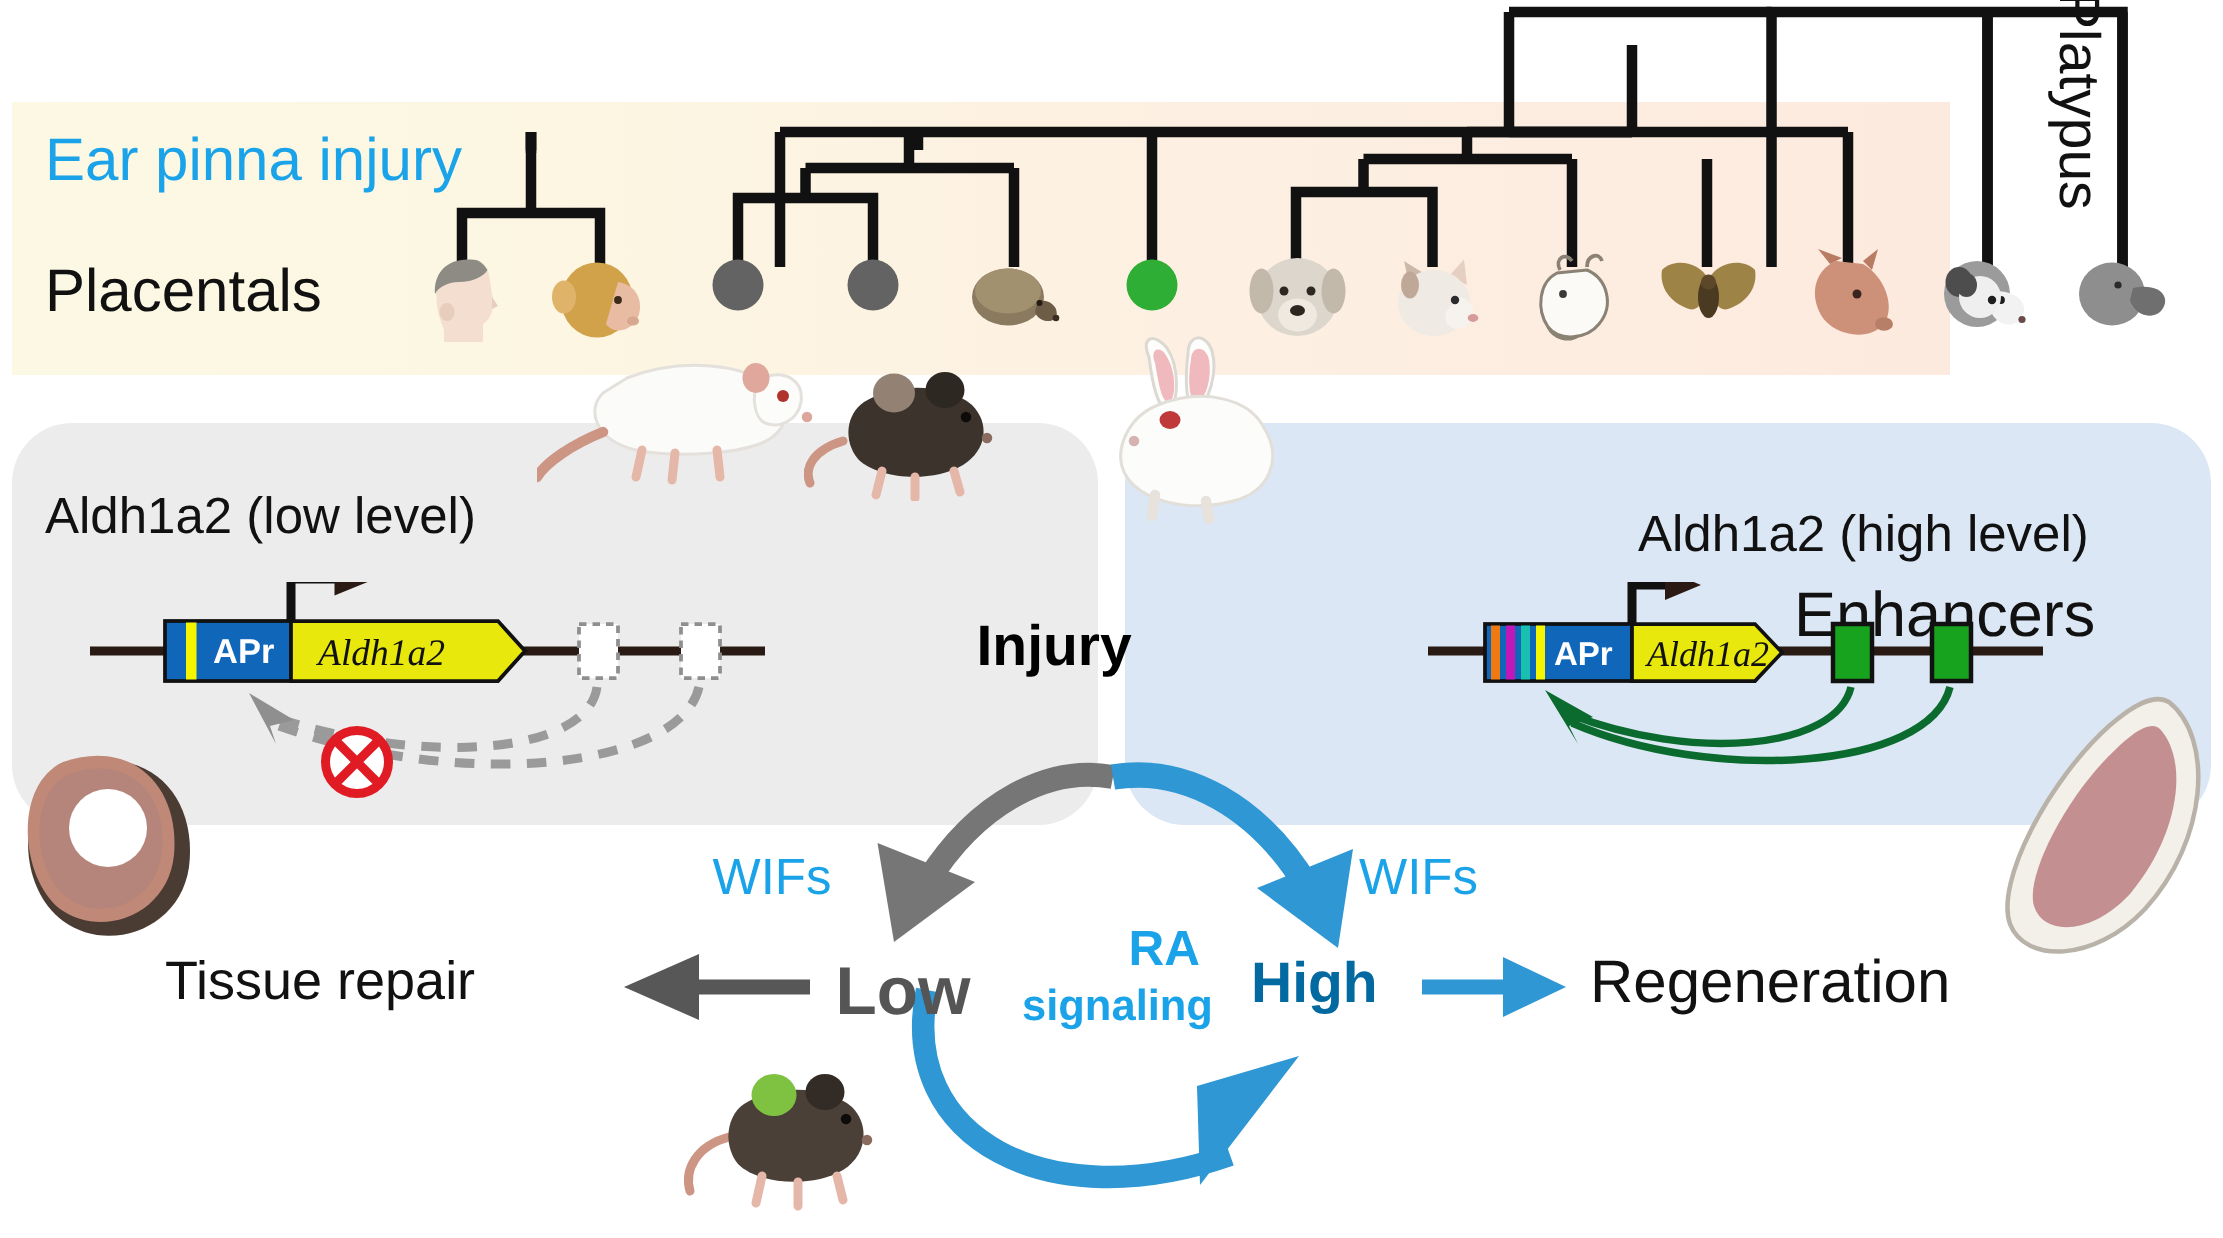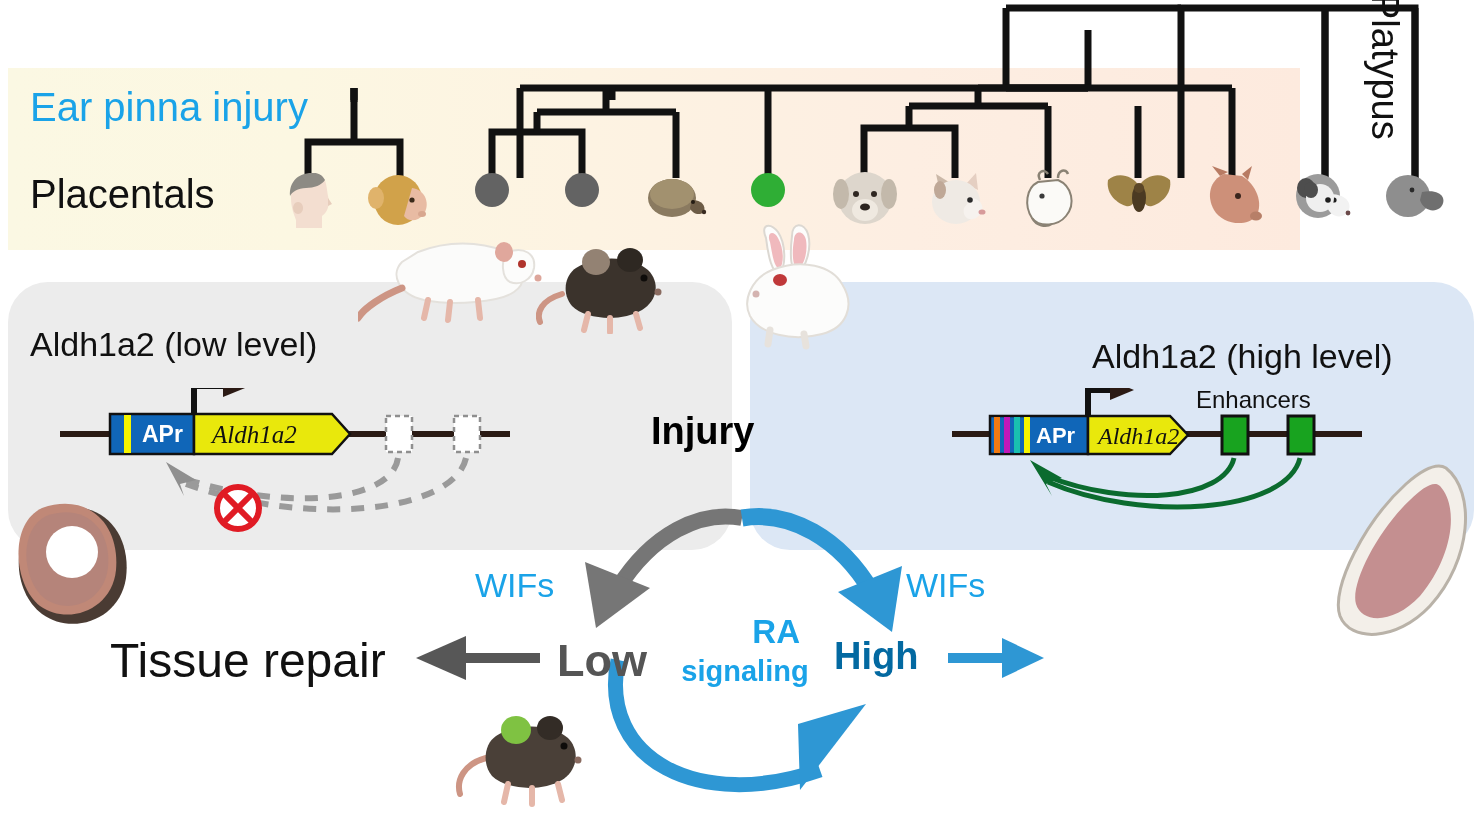--- a/index.html
+++ b/index.html
@@ -31,29 +31,29 @@
   .t{position:absolute;white-space:nowrap;color:#000;}
   #lbl-ear-pinna{left:30px;top:85px;font-size:40px;color:#1aa3e8;}
   #lbl-placentals{left:30px;top:172px;font-size:40px;color:#111;}
   #lbl-platypus{
     left:1406px;top:-6px;width:180px;
     font-size:38px;color:#111;
     transform:rotate(90deg);transform-origin:left top;
   }
   #lbl-aldh-low{left:30px;top:325px;font-size:34px;color:#111;}
   #lbl-aldh-high{left:1092px;top:325px;font-size:34px;color:#111;margin-top:12px;}
-  #lbl-enhancers{left:1196px;top:386px;font-size:24px;color:#111;}
+  #lbl-enhancers{left:1196px;top:386px;font-size:42px;color:#111;}
   #lbl-injury{left:651px;top:410px;font-size:38px;font-weight:bold;color:#000;}
   #lbl-wifs-left{left:475px;top:566px;font-size:34px;color:#1aa3e8;}
   #lbl-wifs-right{left:906px;top:566px;font-size:34px;color:#1aa3e8;}
   #lbl-low{left:557px;top:635px;font-size:45px;font-weight:bold;color:#555;}
   #lbl-high{left:834px;top:635px;font-size:38px;font-weight:bold;color:#0369a1;}
   #lbl-ra{left:690px;top:613px;font-size:33px;font-weight:bold;color:#1aa3e8;text-align:right;width:110px;}
   #lbl-ra-signaling{left:654px;top:655px;font-size:29px;font-weight:bold;color:#1aa3e8;text-align:center;width:182px;}
-  #lbl-tissue-repair{left:110px;top:633px;font-size:48px;color:#111;}
+  #lbl-tissue-repair{left:110px;top:633px;font-size:36px;color:#111;}
   #lbl-regeneration{left:1060px;top:633px;font-size:40px;color:#111;}
 
   
   #tree{left:0;top:0;}
 
   
   #gene-left{left:60px;top:388px;}
   #gene-right{left:952px;top:388px;}
 
   
@@ -338,14 +338,15 @@
   </svg>
 
   <div class="t" id="lbl-injury">Injury</div>
   <div class="t" id="lbl-wifs-left">WIFs</div>
   <div class="t" id="lbl-wifs-right">WIFs</div>
   <div class="t" id="lbl-low">Low</div>
   <div class="t" id="lbl-high">High</div>
   <div class="t" id="lbl-ra">RA</div>
   <div class="t" id="lbl-ra-signaling">signaling</div>
   <div class="t" id="lbl-tissue-repair">Tissue repair</div>
+  <div class="t" id="lbl-regeneration">Regeneration</div>
 
 </div>
 
 </body></html>

